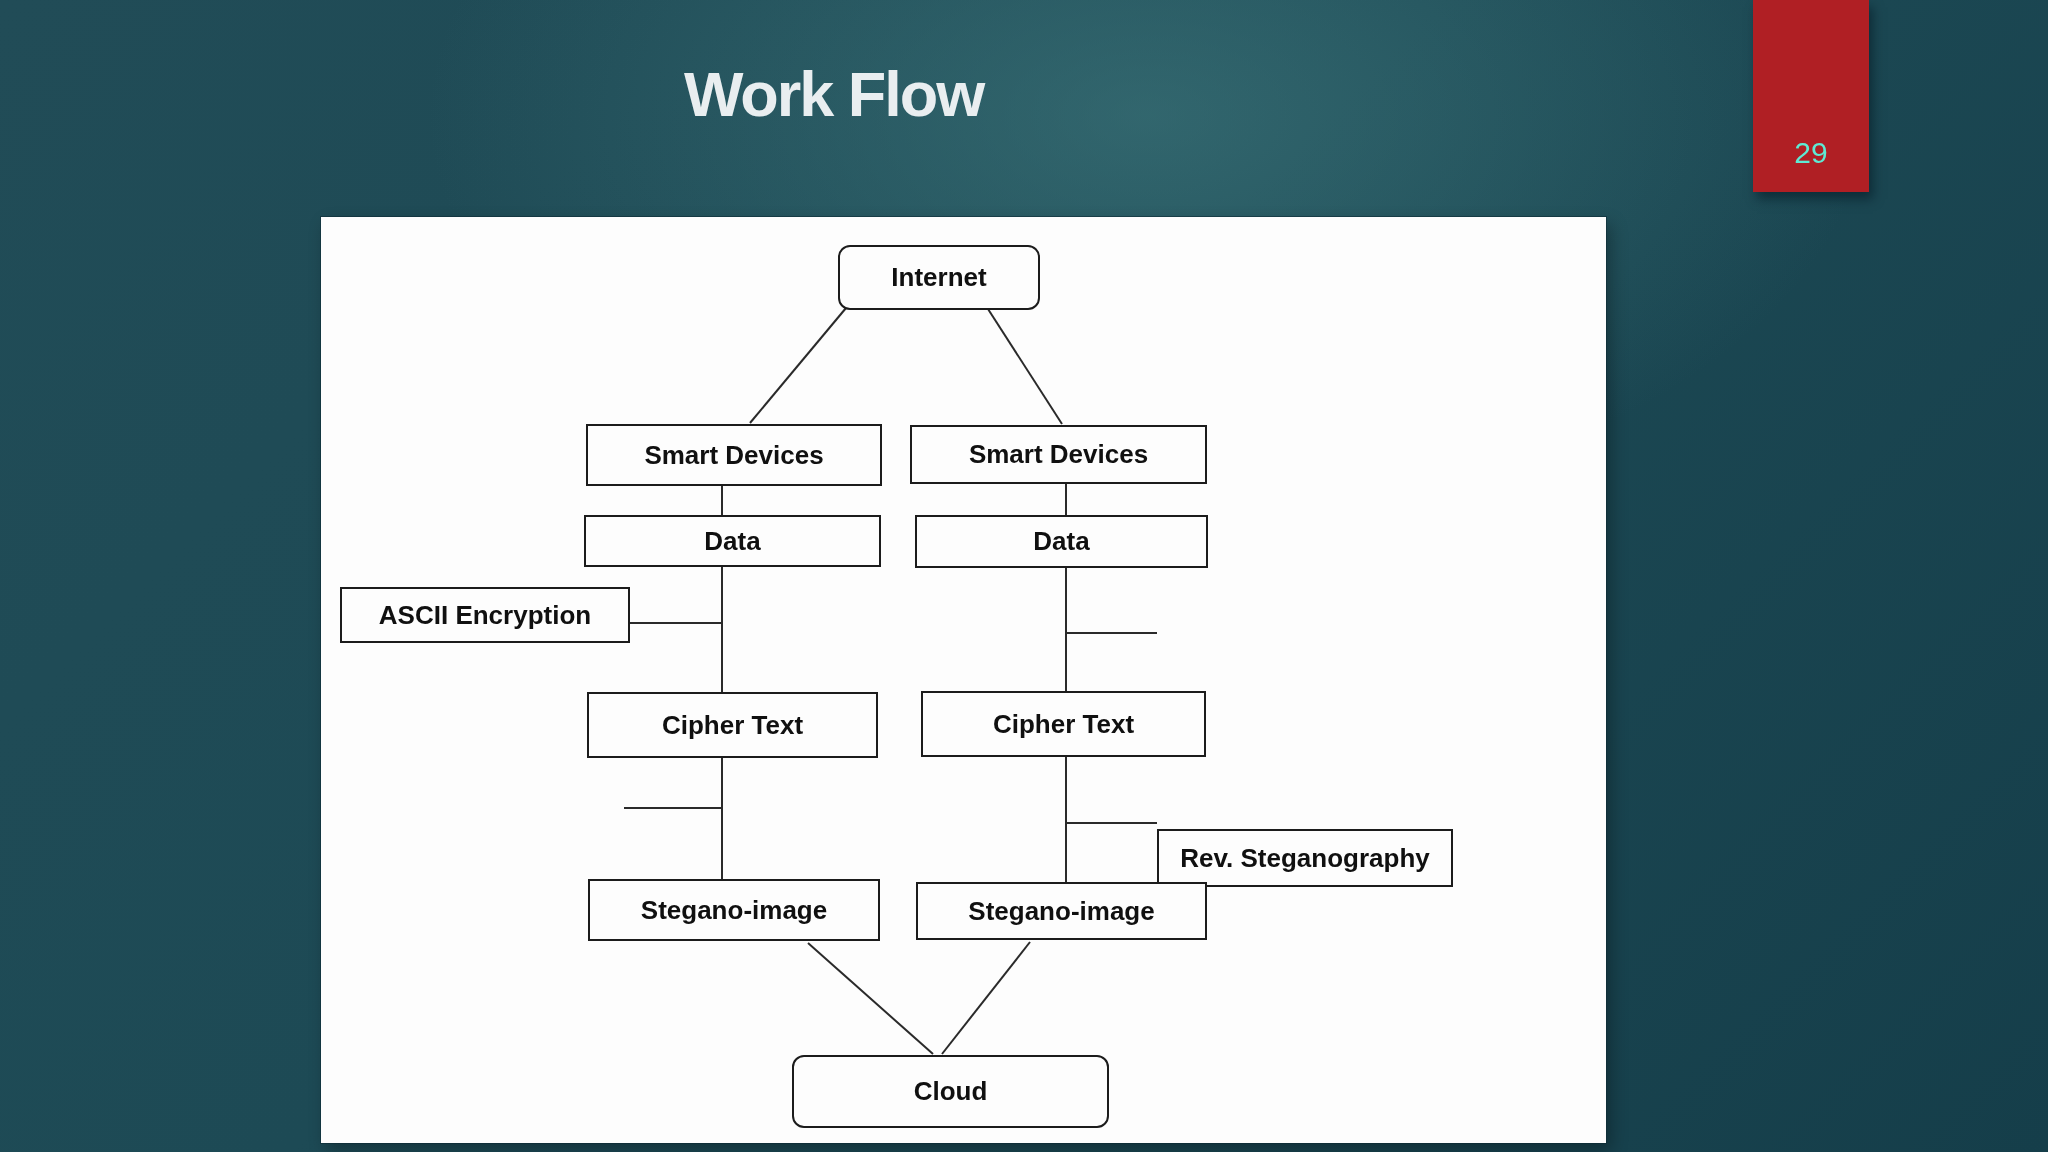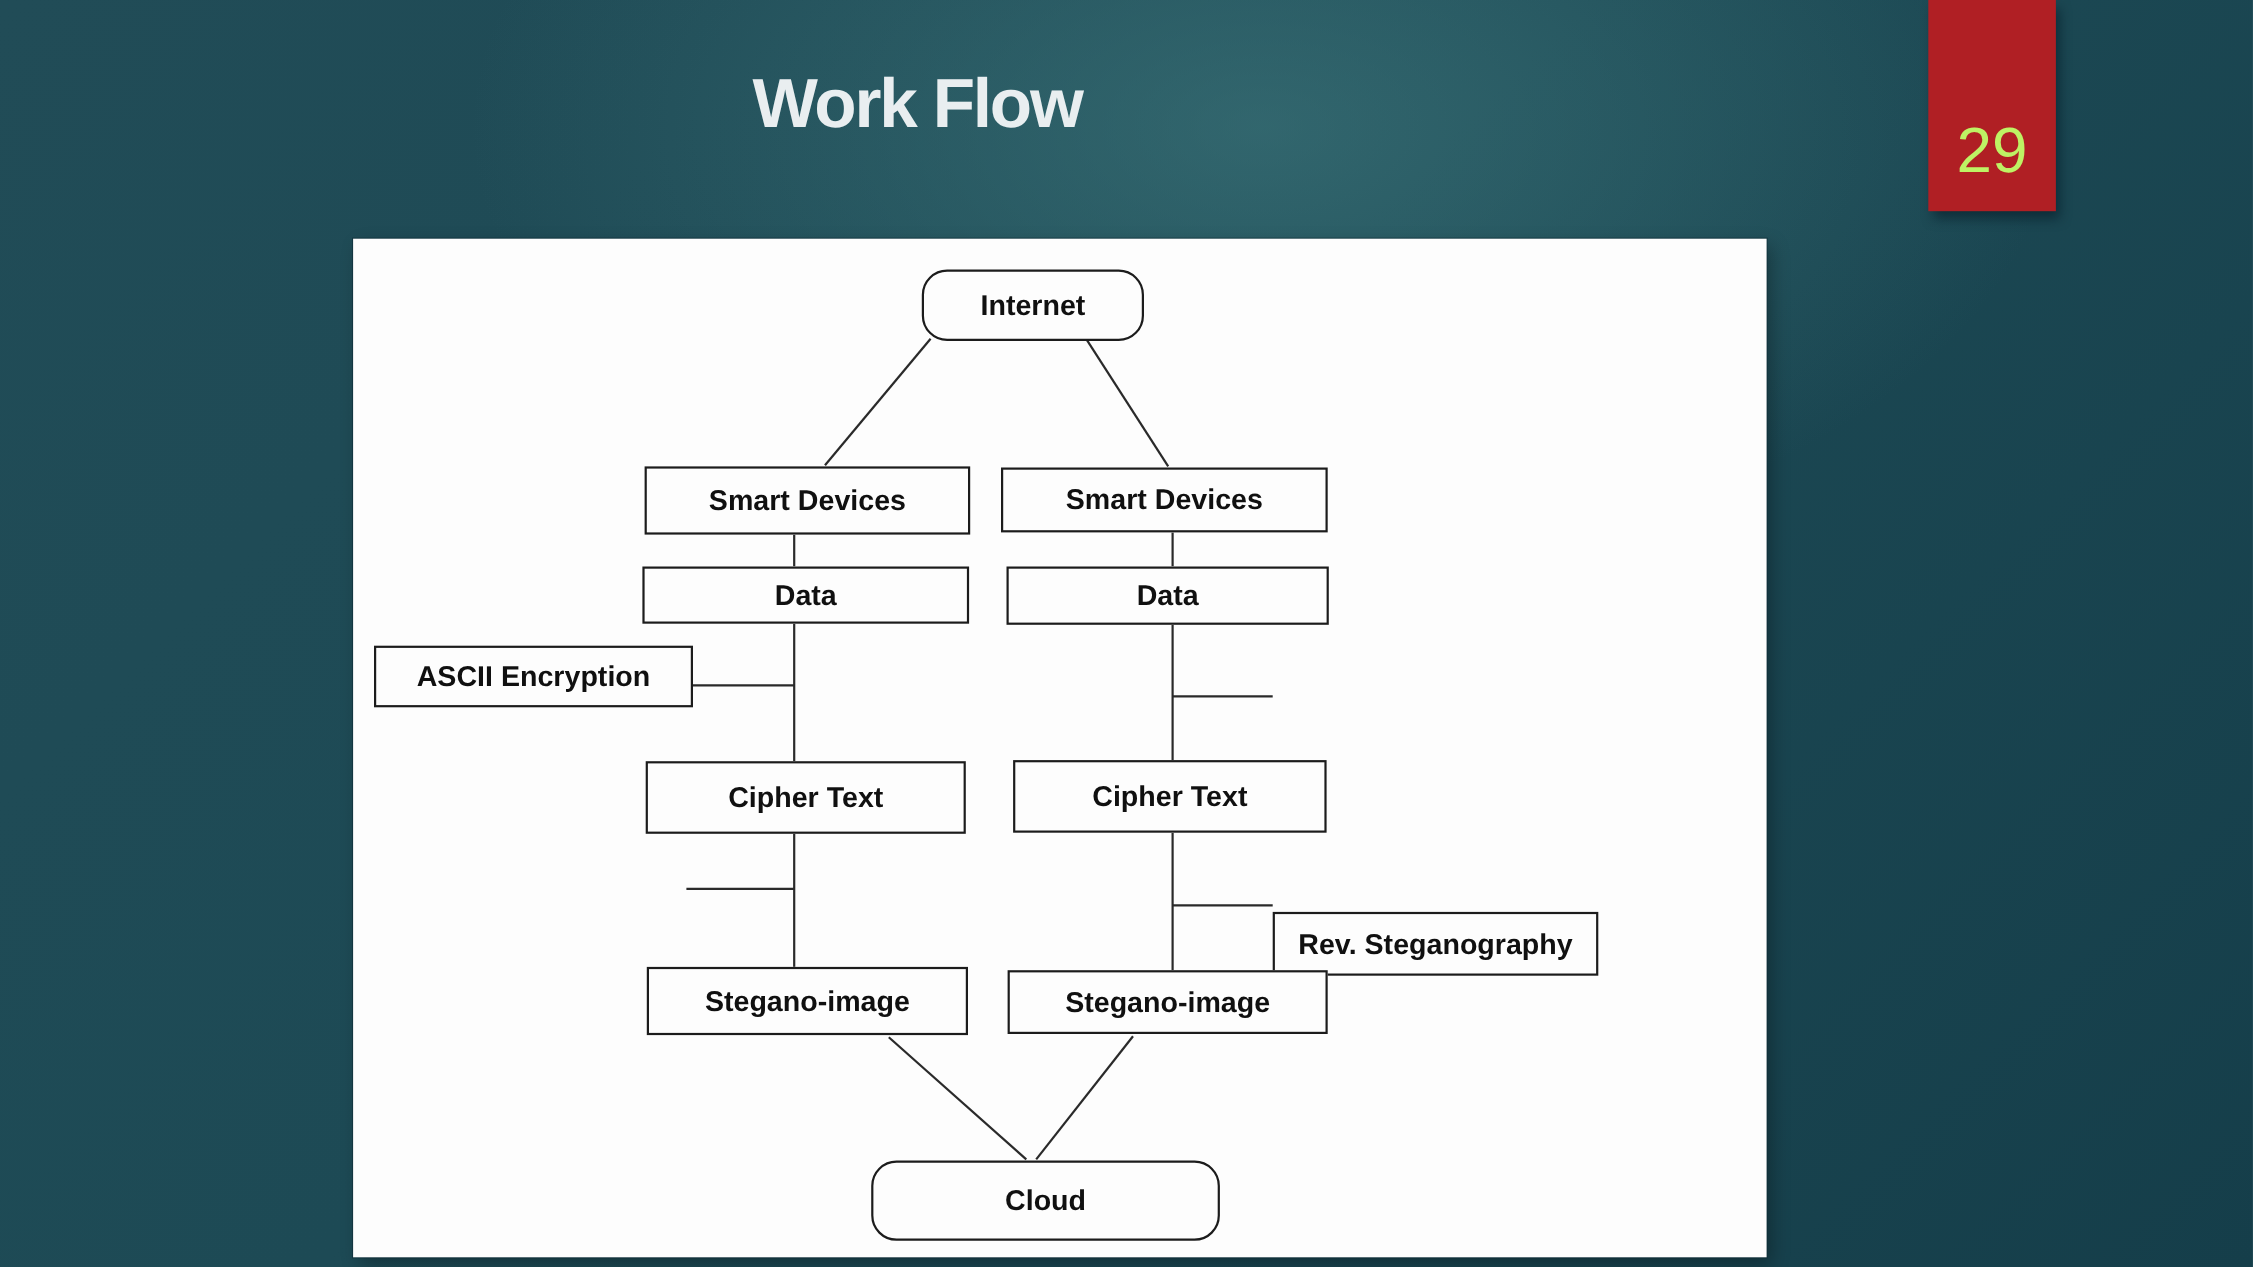--- a/index.html
+++ b/index.html
@@ -18,38 +18,38 @@
     white-space:nowrap;
   }
 
   .page-badge{
     position:absolute;left:1753px;top:0;width:116px;height:192px;
     background:#b01f24;
     box-shadow:4px 7px 10px rgba(4,24,34,0.55);
     display:flex;align-items:flex-end;justify-content:center;
   }
   .page-badge .num{
-    color:#bef264;font-size:58px;font-weight:400;padding-bottom:22px;
+    color:#5eead4;font-size:30px;font-weight:400;padding-bottom:22px;
   }
 
   .panel{
     position:absolute;left:321px;top:217px;width:1285px;height:926px;
     background:#fdfdfd;
     box-shadow:0 0 0 1px rgba(12,42,52,0.55), 5px 7px 16px rgba(0,0,0,0.30);
   }
 
   .connectors{position:absolute;left:0;top:0;width:1285px;height:926px;}
 
   .node{
     position:absolute;box-sizing:border-box;
     border:2px solid #1c1c1c;background:#fdfdfd;
     display:flex;align-items:center;justify-content:center;
     color:#101010;font-size:26px;font-weight:700;white-space:nowrap;
   }
-  .node.rounded{border-width:2px;border-radius:23px;}
+  .node.rounded{border-width:2px;border-radius:12px;}
 
   .n-internet          {left:517px;top:28px; width:202px;height:65px;border-radius:22px;}
   .n-smart-devices-l   {left:265px;top:207px;width:296px;height:62px;}
   .n-smart-devices-r   {left:589px;top:208px;width:297px;height:59px;}
   .n-data-l            {left:263px;top:298px;width:297px;height:52px;}
   .n-data-r            {left:594px;top:298px;width:293px;height:53px;}
   .n-ascii-encryption  {left:19px; top:370px;width:290px;height:56px;}
   .n-ascii-decryption  {left:836px;top:386px;width:298px;height:57px;}
   .n-cipher-text-l     {left:266px;top:475px;width:291px;height:66px;}
   .n-cipher-text-r     {left:600px;top:474px;width:285px;height:66px;}

